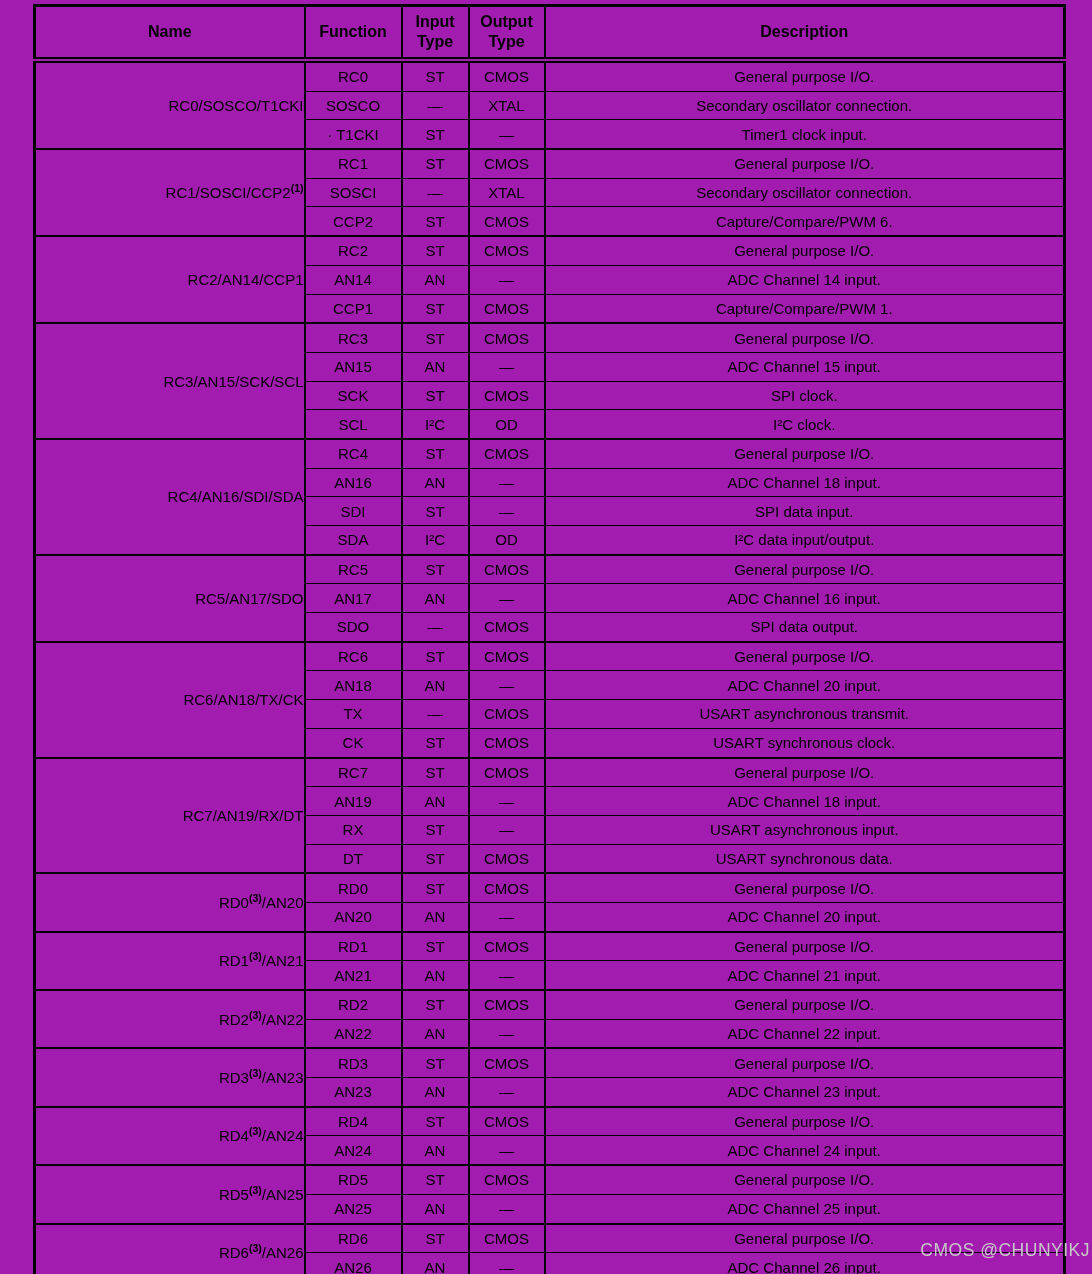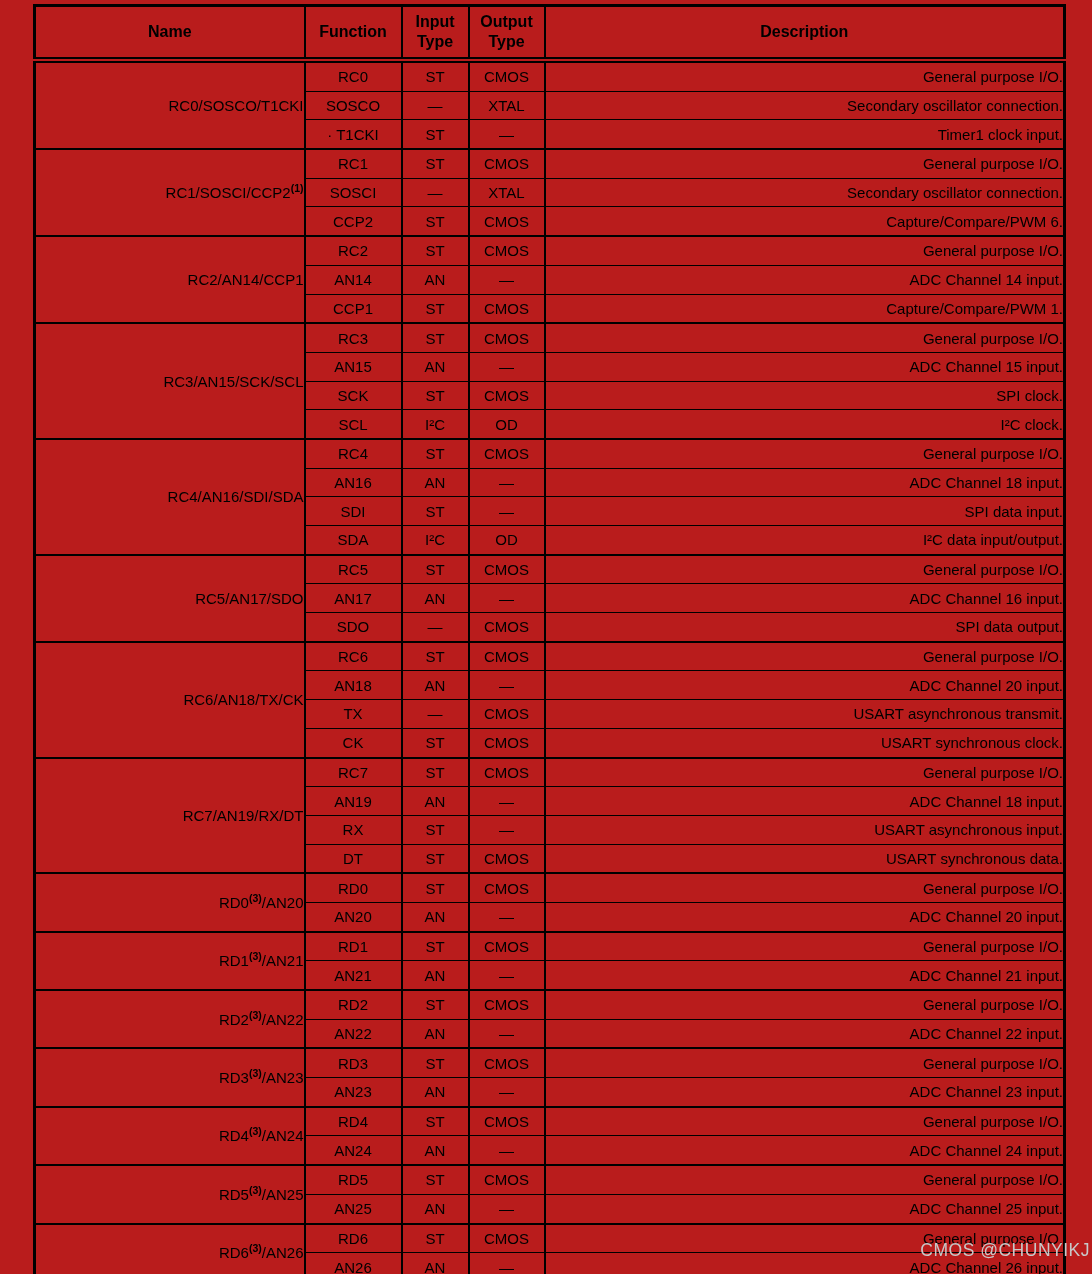--- a/index.html
+++ b/index.html
@@ -1,20 +1,20 @@
 <!DOCTYPE html>
 <html><head>
 <meta charset="utf-8">
 <style>
   html, body { margin: 0; padding: 0; background: #ffffff; }
   .page {
     position: relative;
     width: 1092px;
     height: 1274px;
-    background: #b91c1c;
+    background: #a21caf;
     font-family: "Liberation Sans", sans-serif;
     color: #000000;
     overflow: hidden;
   }
   table.pin-table {
     position: absolute;
     left: 33px;
     top: 4px;
     width: 1030px;
     border-collapse: collapse;
@@ -51,21 +51,21 @@
     vertical-align: top;
     padding: 4px 2px 0 5px;
   }
   td.name-cell sup {
     font-weight: bold;
     font-size: 10.5px;
     line-height: 0;
   }
   td.ctr { text-align: center; }
   td.desc {
-    text-align: right;
+    text-align: center;
     padding-left: 7px;
   }
   .watermark {
     position: absolute;
     top: 1240px;
     right: 2px;
     font-size: 17.5px;
     letter-spacing: 0.5px;
     z-index: 5;
     pointer-events: none;

